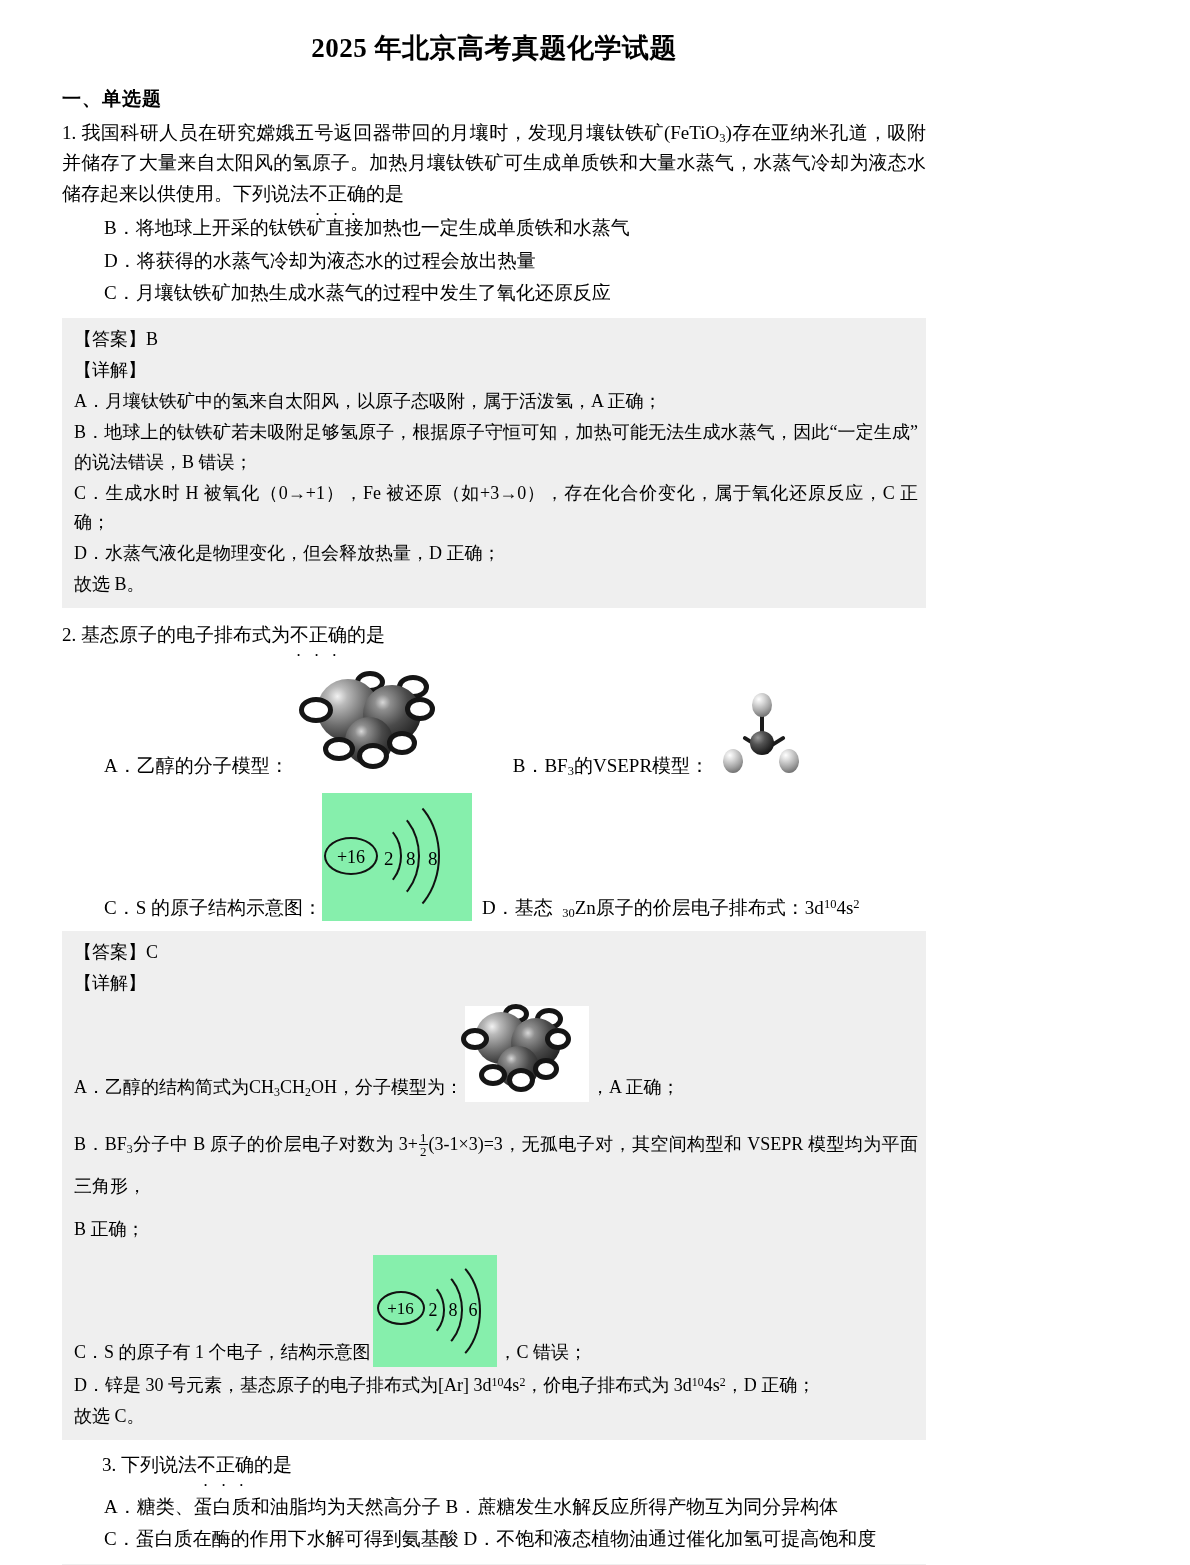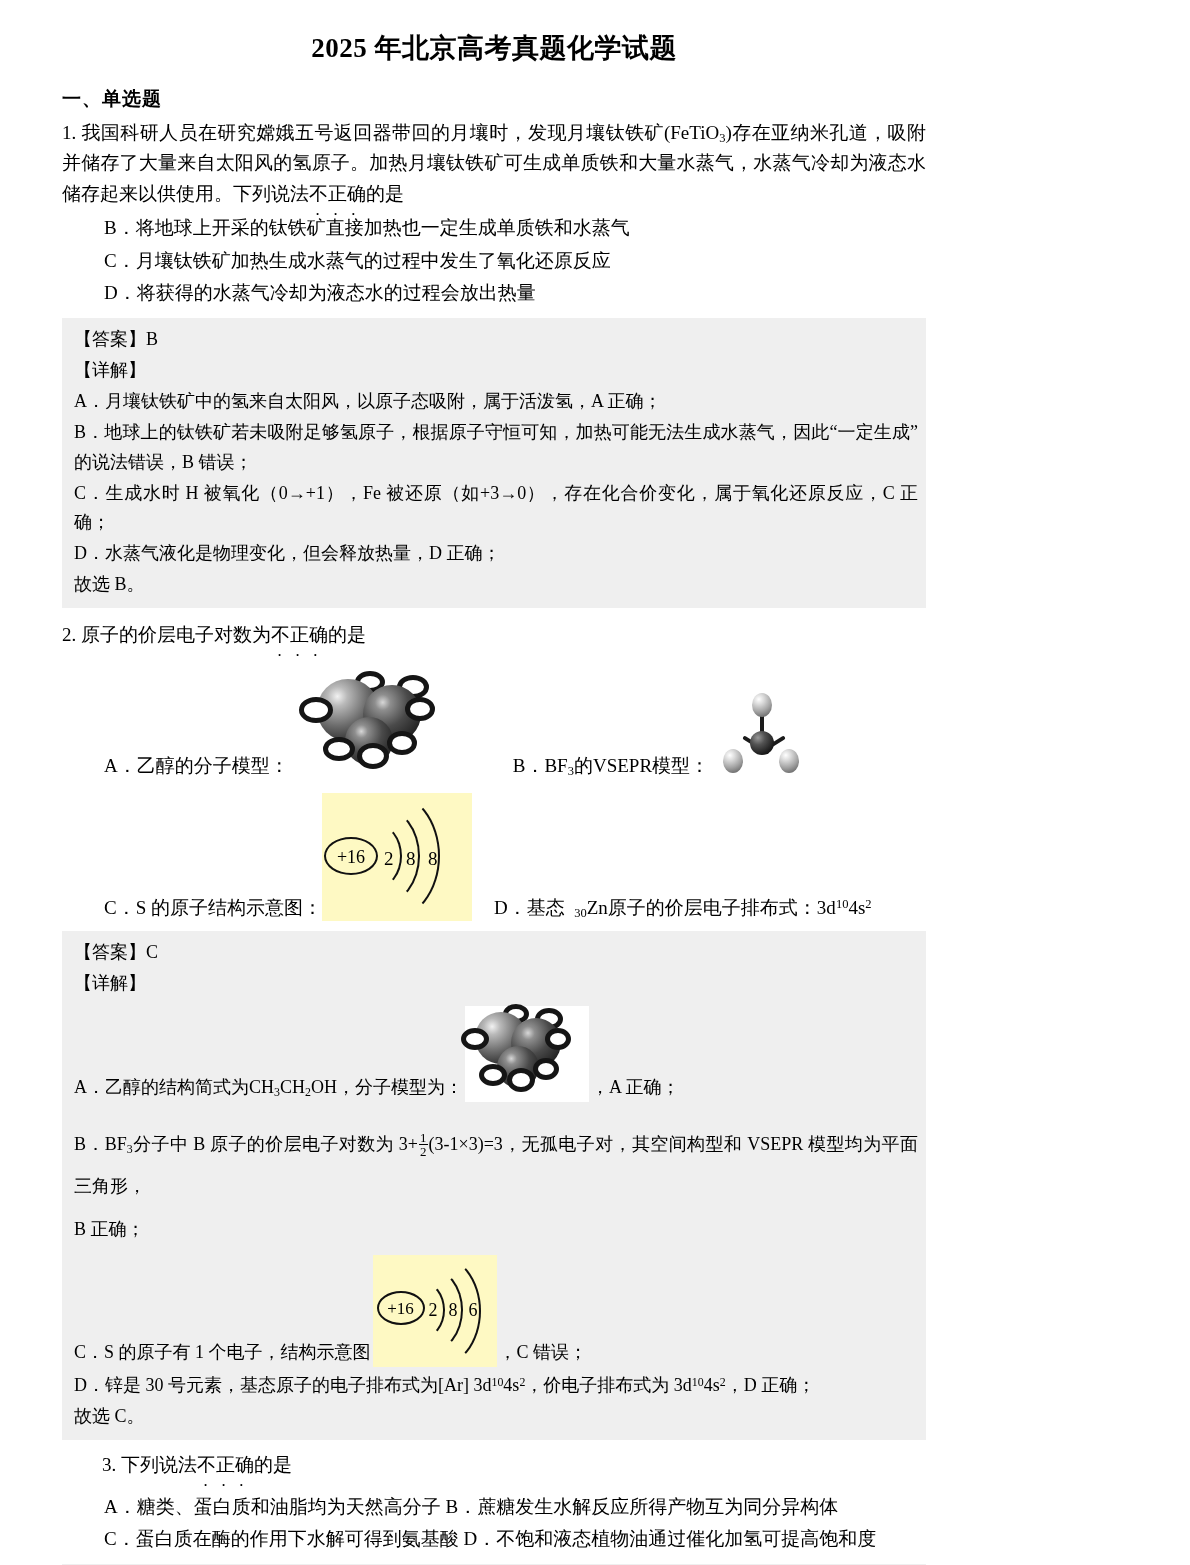--- a/index.html
+++ b/index.html
@@ -136,21 +136,21 @@
   .bf3 .out {
     position:absolute; width:20px; height:24px; border-radius:50%;
     background:radial-gradient(circle at 34% 26%, #ffffff 0%, #dddddd 22%, #a5a5a5 55%, #6b6b6b 85%, #4a4a4a 100%);
   }
 
   
   .atom {
     position:relative;
     width:150px; height:128px;
     flex:0 0 auto;
-    background:#fef9c3;
+    background:#86efac;
   }
   .atom .nuc {
     position:absolute;
     left:2px; top:44px;
     width:54px; height:38px;
     border:2px solid #111;
     border-radius:50%;
     font-size:18px;
     line-height:36px;
     text-align:center;
@@ -179,39 +179,39 @@
 
     <div class="section-head">一、单选题</div>
 
     <div class="q-stem">
       <span>1.</span>
       <span>我国科研人员在研究嫦娥五号返回器带回的月壤时，发现月壤钛铁矿(FeTiO</span><sub>3</sub><span>)存在亚纳米孔道，吸附并储存了大量来自太阳风的氢原子。加热月壤钛铁矿可生成单质铁和大量水蒸气，水蒸气冷却为液态水储存起来以供使用。下列说法</span><span class="dotted">不正确</span><span>的是</span>
     </div>
 
     <div class="choices">
       <div class="choice">B．将地球上开采的钛铁矿直接加热也一定生成单质铁和水蒸气</div>
+      <div class="choice">D．将获得的水蒸气冷却为液态水的过程会放出热量</div>
       <div class="choice">C．月壤钛铁矿加热生成水蒸气的过程中发生了氧化还原反应</div>
-      <div class="choice">D．将获得的水蒸气冷却为液态水的过程会放出热量</div>
     </div>
 
     <div class="ans-block">
       <div class="line">
         <span>【答案】</span><span>B</span>
       </div>
       <div class="line">【详解】</div>
       <div class="line">A．月壤钛铁矿中的氢来自太阳风，以原子态吸附，属于活泼氢，A 正确；</div>
       <div class="line">B．地球上的钛铁矿若未吸附足够氢原子，根据原子守恒可知，加热可能无法生成水蒸气，因此“一定生成”的说法错误，B 错误；</div>
       <div class="line">C．生成水时 H 被氧化（0→+1），Fe 被还原（如+3→0），存在化合价变化，属于氧化还原反应，C 正确；</div>
       <div class="line">D．水蒸气液化是物理变化，但会释放热量，D 正确；</div>
       <div class="line">故选 B。</div>
     </div>
 
     <div class="q-stem" style="margin-top:12px;">
       <span>2.</span>
-      <span>原子的价层电子对数为</span><span class="dotted">不正确</span><span>的是</span>
+      <span>基态原子的电子排布式为</span><span class="dotted">不正确</span><span>的是</span>
     </div>
 
     <div class="fig-row" style="margin-top:22px;gap:12px;">
       <span class="lbl">A．乙醇的分子模型：</span>
 
       <span class="ethanol">
         <span class="hring" style="left:54px; top:-2px;  width:30px; height:22px;"></span>
         <span class="hring" style="left:96px; top:2px;   width:32px; height:24px;"></span>
         <span class="ball" style="left:16px; top:6px;   width:62px; height:62px;"></span>
         <span class="ball dark" style="left:62px; top:12px; width:58px; height:58px;"></span>
@@ -242,21 +242,21 @@
       <span class="atom">
         <span class="nuc">+16</span>
         <span class="arc" style="left:28px; top:30px; width:52px; height:66px;"></span>
         <span class="arc" style="left:22px; top:14px; width:76px; height:98px;"></span>
         <span class="arc" style="left:16px; top:-2px; width:102px; height:130px;"></span>
         <span class="enum" style="left:62px; top:56px;">2</span>
         <span class="enum" style="left:84px; top:56px;">8</span>
         <span class="enum" style="left:106px;top:56px;">8</span>
       </span>
 
-      <span class="lbl" style="margin-left:22px;"><span>D．基态</span>&nbsp;&nbsp;<sub>30</sub><span>Zn原子的价层电子排布式：3d</span><sup>10</sup><span>4s</span><sup>2</sup></span>
+      <span class="lbl" style="margin-left:10px;"><span>D．基态</span>&nbsp;&nbsp;<sub>30</sub><span>Zn原子的价层电子排布式：3d</span><sup>10</sup><span>4s</span><sup>2</sup></span>
     </div>
 
     <div class="ans-block" style="margin-top:10px;">
       <div class="line">
         <span>【答案】</span><span>C</span>
       </div>
       <div class="line">【详解】</div>
 
       <div class="line" style="display:flex; align-items:flex-end; margin-top:6px;">
         <span>A．乙醇的结构简式为CH</span>

